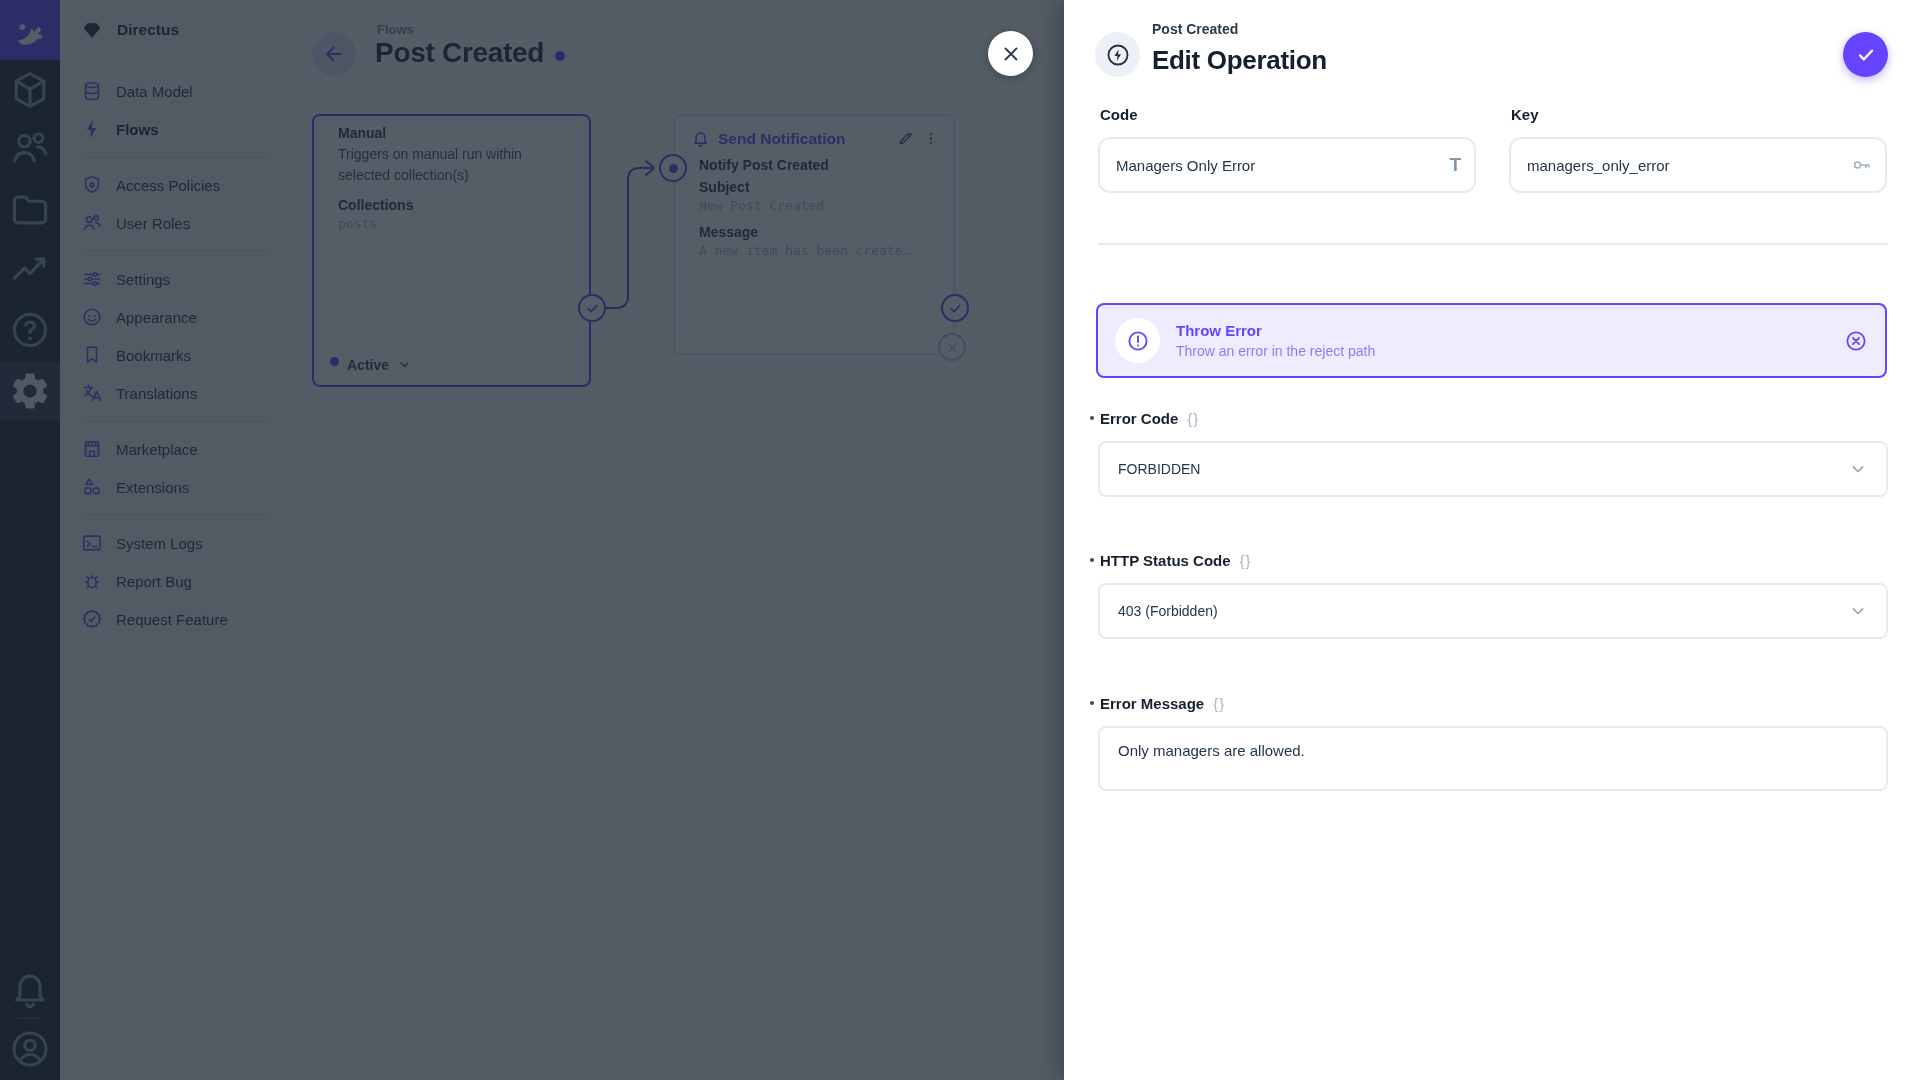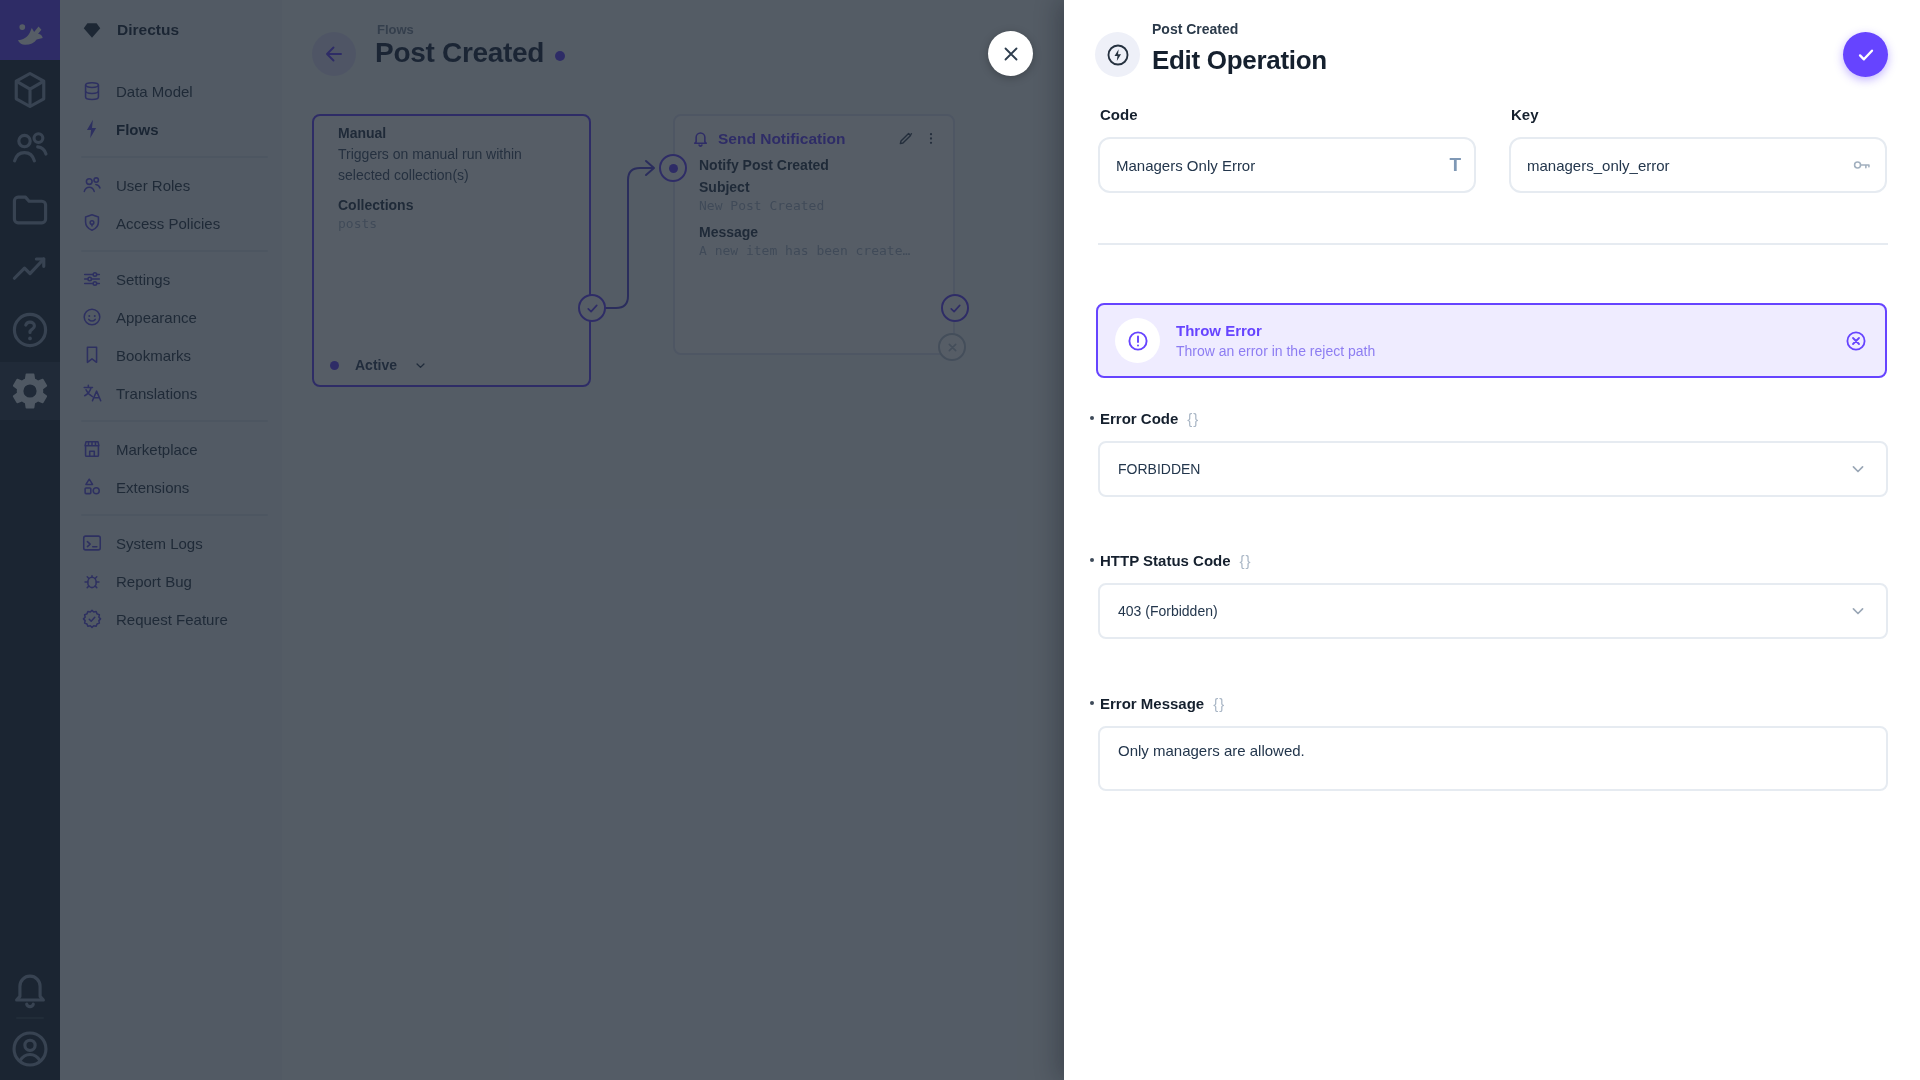--- a/index.html
+++ b/index.html
@@ -42,21 +42,21 @@
   .panel-head .grow{flex:1}
   .ph-ic{width:19px;height:19px;color:#6644ff;flex:none}
   .ph-ic svg,.ph-tool svg{width:100%;height:100%}
   .ph-tool{width:19px;height:19px;color:#3e4c5e;cursor:pointer;flex:none}
   .ph-tool.kebab{width:16px}
   .panel-body{padding:9px 24px 0;font-size:14px}
   .p-name{font-weight:700;color:#2c3b4e}
   .p-desc{color:#42536a;line-height:21px;margin-top:3px}
   .p-label{font-weight:700;color:#2c3b4e;margin-top:11px}
   .p-mono{font-family:"DejaVu Sans Mono",monospace;font-size:13px;color:#a9b6c9;margin-top:3px;white-space:nowrap;overflow:hidden;text-overflow:ellipsis}
-  .active-chip{position:absolute;left:16px;bottom:12px;display:flex;align-items:center;gap:16px;font-size:14px;font-weight:600;color:#33445c;cursor:pointer}
+  .active-chip{position:absolute;left:16px;bottom:12px;display:flex;align-items:flex-start;gap:8px;font-size:14px;font-weight:600;color:#33445c;cursor:pointer}
   .active-dot{width:9px;height:9px;border-radius:50%;background:#6644ff}
   .chev-sm{width:15px;height:15px;color:#33445c}
   .chev-sm svg{width:100%;height:100%}
 
   .flow-wire{position:absolute;left:0;top:0;pointer-events:none}
   .conn{position:absolute;width:28px;height:28px;border-radius:50%;background:#fff;display:flex;align-items:center;justify-content:center}
   .conn svg{width:17px;height:17px}
   .conn-purple{border:2px solid #6644ff;color:#6644ff}
   .conn-gray{border:2px solid #b9c3d2;color:#b9c3d2}
   .conn-dot{width:9px;height:9px;border-radius:50%;background:#6644ff}
@@ -189,38 +189,38 @@
         <span class="nav-ic">
             <svg viewBox="0 0 24 24" fill="currentColor">
               <path d="M13 2L6.5 13H11l-1 9 6.5-11H12z"></path>
             </svg>
           </span>
         <span class="nav-label">Flows</span>
       </div>
       <div class="nav-div"></div>
       <div class="nav-item">
         <span class="nav-ic">
+            <svg viewBox="0 0 24 24" fill="none" stroke="currentColor" stroke-width="1.7" stroke-linejoin="round">
+              <path d="M12 3l7 2.5V11c0 4.4-2.9 7.4-7 9-4.1-1.6-7-4.6-7-9V5.5z"></path>
+              <circle cx="12" cy="11.5" r="2"></circle>
+              <path d="M12 13.5v2.3"></path>
+            </svg>
+          </span>
+        <span class="nav-label">Access Policies</span>
+      </div>
+      <div class="nav-item">
+        <span class="nav-ic">
             <svg viewBox="0 0 24 24" fill="none" stroke="currentColor" stroke-width="1.7" stroke-linecap="round">
               <circle cx="9" cy="8.2" r="3.1"></circle>
               <path d="M3.6 19c.8-2.9 2.9-4.5 5.4-4.5s4.6 1.6 5.4 4.5"></path>
               <circle cx="16.6" cy="6.6" r="2.4"></circle>
               <path d="M16.2 11.4c2.2.2 3.8 1.5 4.5 3.9"></path>
             </svg>
           </span>
         <span class="nav-label">User Roles</span>
-      </div>
-      <div class="nav-item">
-        <span class="nav-ic">
-            <svg viewBox="0 0 24 24" fill="none" stroke="currentColor" stroke-width="1.7" stroke-linejoin="round">
-              <path d="M12 3l7 2.5V11c0 4.4-2.9 7.4-7 9-4.1-1.6-7-4.6-7-9V5.5z"></path>
-              <circle cx="12" cy="11.5" r="2"></circle>
-              <path d="M12 13.5v2.3"></path>
-            </svg>
-          </span>
-        <span class="nav-label">Access Policies</span>
       </div>
       <div class="nav-div"></div>
       <div class="nav-item">
         <span class="nav-ic">
             <svg viewBox="0 0 24 24" fill="none" stroke="currentColor" stroke-width="1.7" stroke-linecap="round">
               <path d="M4 7h9M17.5 7H20M4 12h3.5M11.5 12H20M4 17h9M17.5 17H20"></path>
               <circle cx="15.2" cy="7" r="1.9"></circle>
               <circle cx="9.5" cy="12" r="1.9"></circle>
               <circle cx="15.2" cy="17" r="1.9"></circle>
             </svg>

